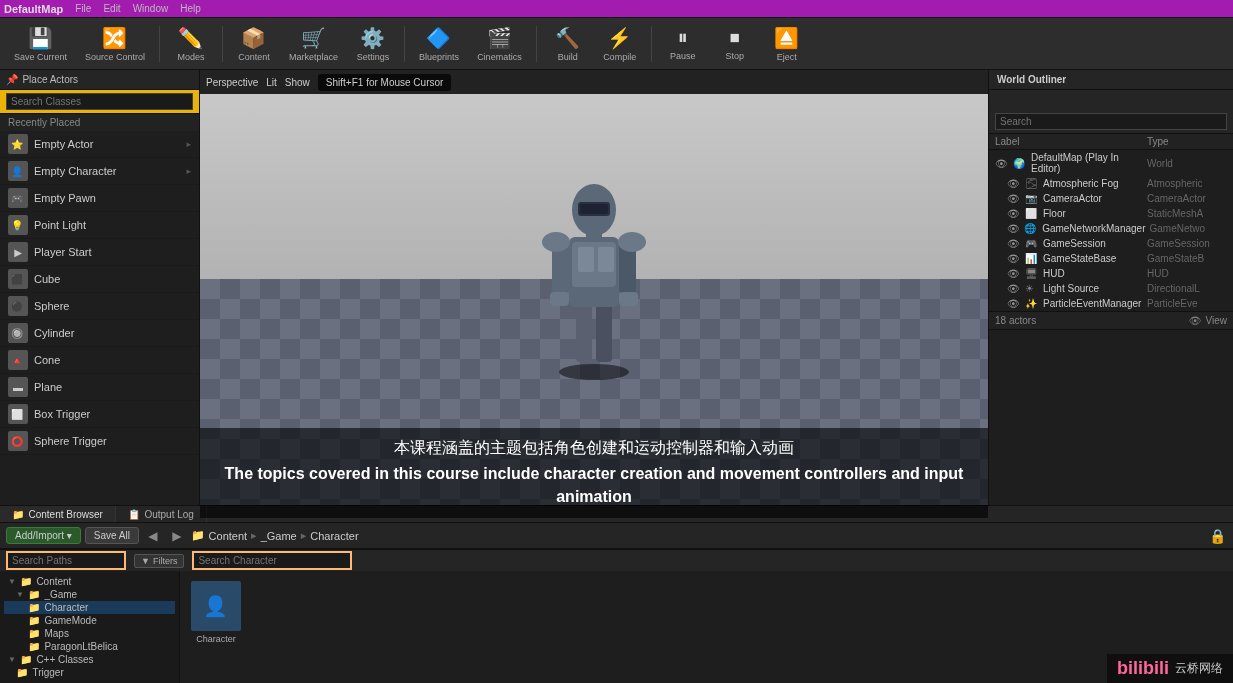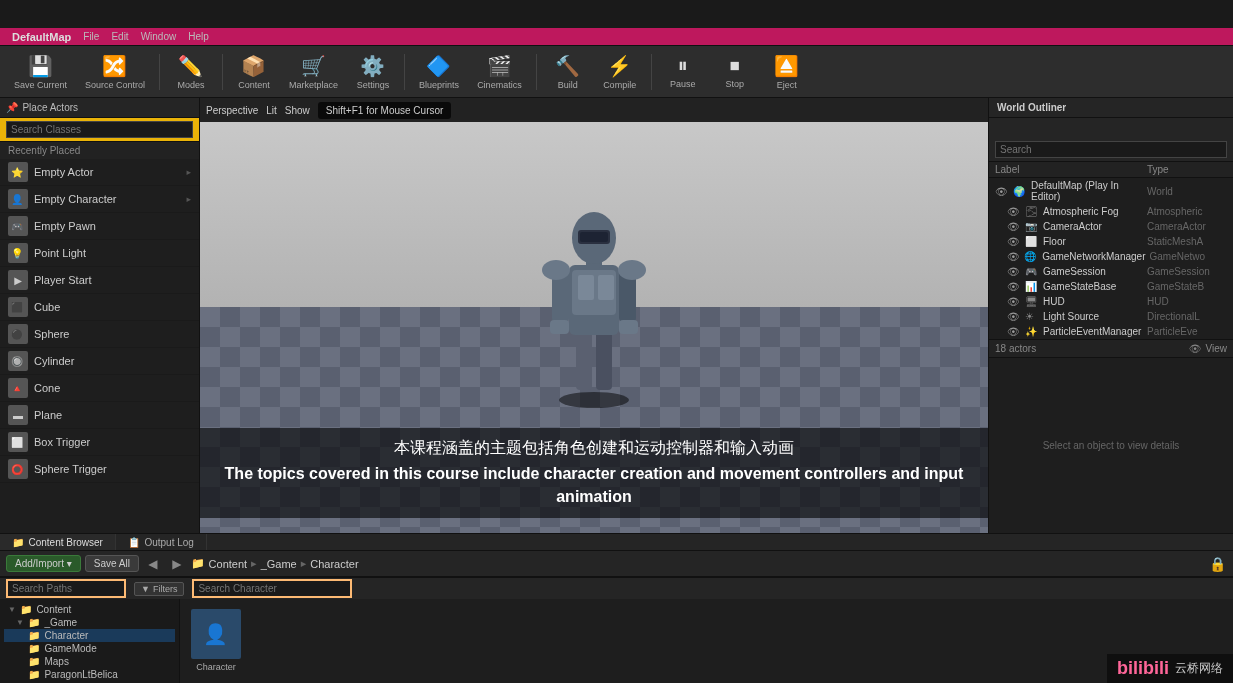--- a/index.html
+++ b/index.html
@@ -1,27 +1,26 @@
 <!DOCTYPE html>
 <html><head>
   <meta charset="utf-8">
   <style>
     * { margin: 0; padding: 0; box-sizing: border-box; }
     body { width: 1233px; height: 683px; overflow: hidden; background: #1a1a1a; font-family: 'Segoe UI', Arial, sans-serif; font-size: 11px; color: #ccc; }
 
     
     #menu-bar {
       height: 18px;
-      background: #be185d;
-      display: flex;
-      align-items: center;
-      padding: 0 12px;
+      background: #a21caf;
+      display: flex;
+      align-items: center;
+      padding: 0 4px;
       gap: 12px;
       border-bottom: 1px solid #111;
-      margin-top: 28px;
     }
     #menu-bar span { font-size: 10px; color: #bbb; cursor: pointer; }
 
     
     #toolbar {
       height: 52px;
       background: #2d2d2d;
       display: flex;
       align-items: center;
       padding: 0 6px;
@@ -685,23 +684,20 @@
       <span class="eye-icon">👁</span>
       <span class="item-icon">✨</span>
       <span class="item-label">ParticleEventManager</span>
       <span class="item-type">ParticleEve</span>
     </div>
     <div id="outliner-footer">
       <span>18 actors</span>
       <span style="flex:1"></span>
       <span>👁</span>
       <span>View</span>
-    </div>
-    <div id="details-content">
-      <span>Select an object to view details</span>
     </div>
   </div>
 
 </div>
 
 <div id="tab-bar">
   <div class="tab-item active">
     <span>📁</span>
     <span>Content Browser</span>
   </div>

